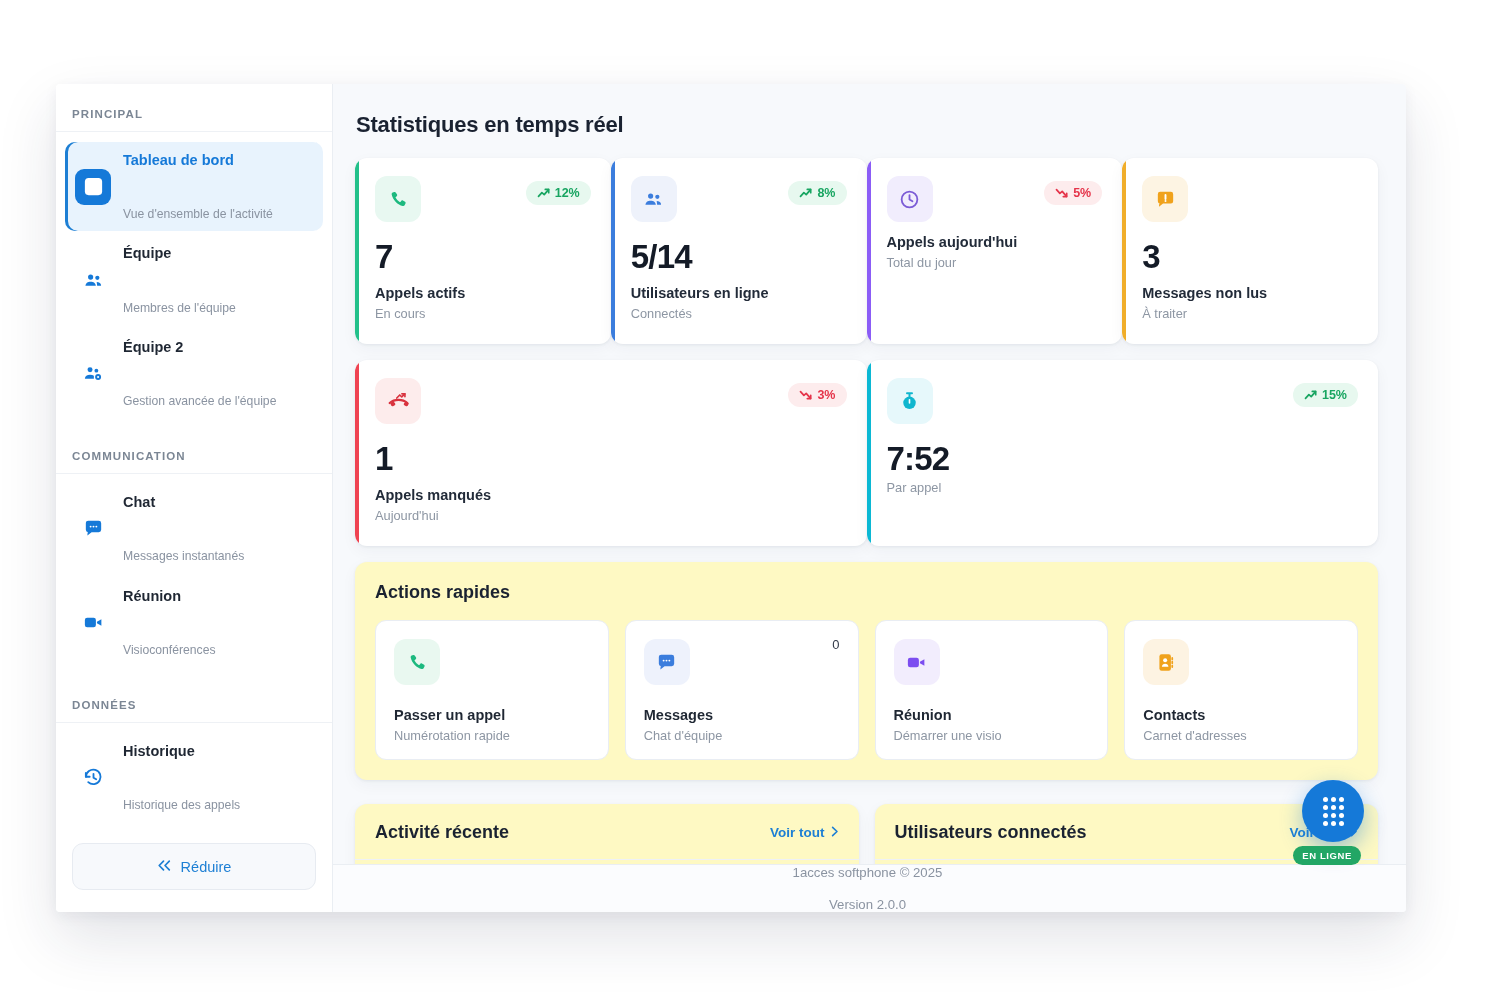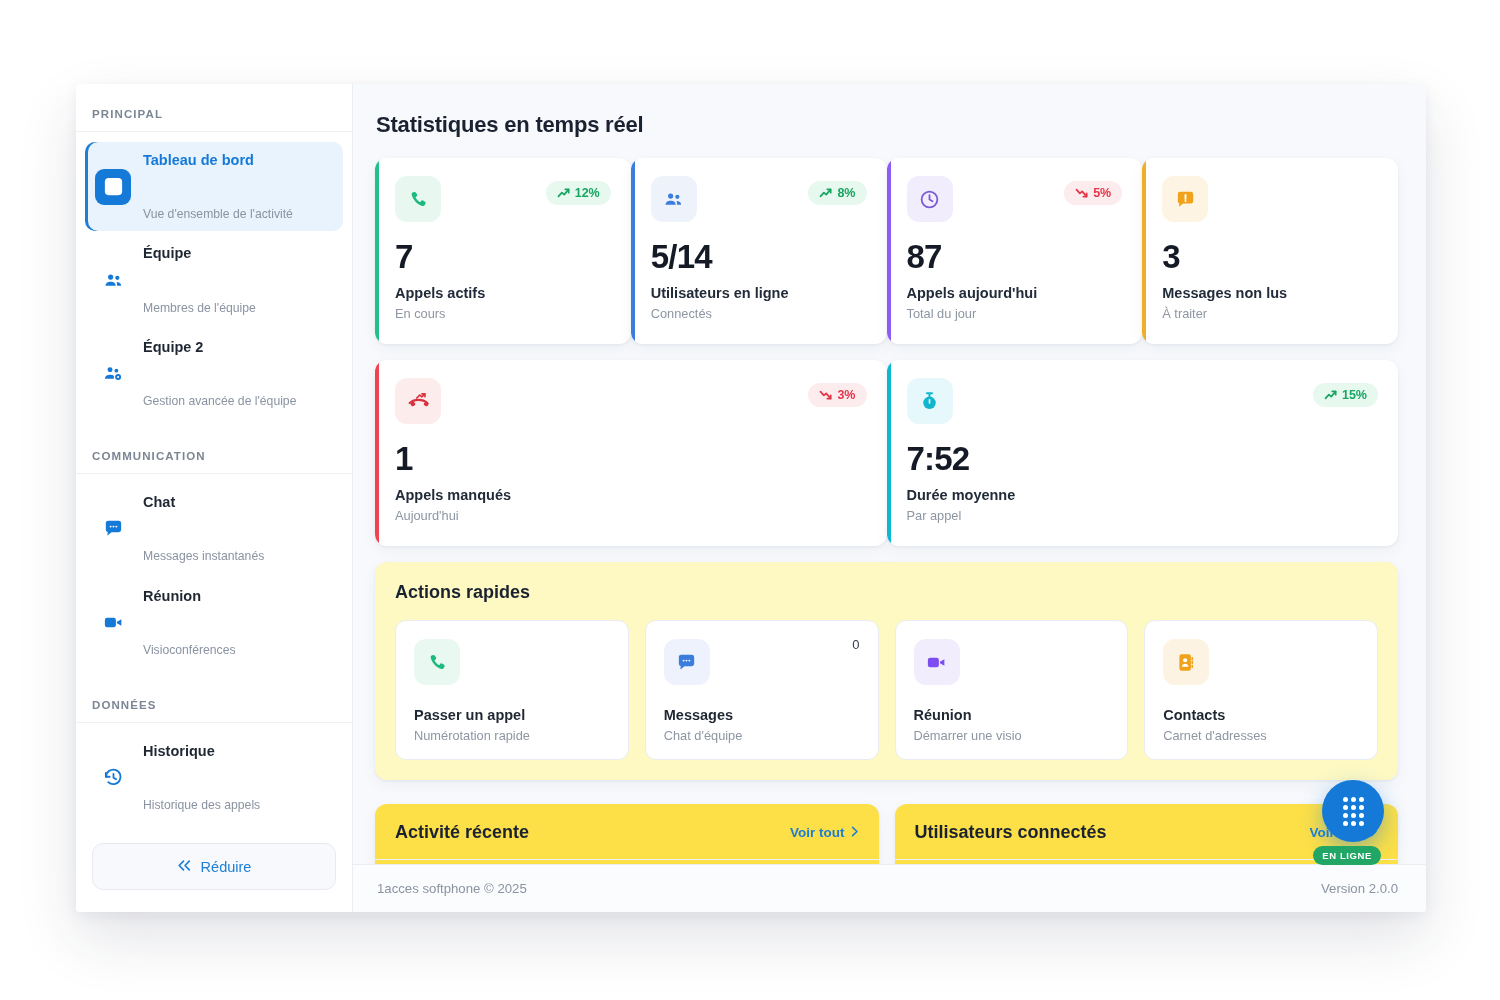--- a/index.html
+++ b/index.html
@@ -6,21 +6,21 @@
   html, body {
     width: 1500px; height: 1000px;
     background: #ffffff;
     font-family: "Liberation Sans", sans-serif;
     overflow: hidden;
   }
 
   
   #app-window {
     position: absolute;
-    left: 76px; top: 84px;
+    left: 56px; top: 84px;
     width: 1350px; height: 828px;
     background: #ffffff;
     border-radius: 4px;
     box-shadow: 0 26px 60px rgba(30,40,70,.13), 0 4px 14px rgba(30,40,70,.06);
     display: flex;
     overflow: hidden;
   }
 
   
   #sidebar {
@@ -129,42 +129,42 @@
     display: flex; align-items: center; justify-content: center;
     background: var(--icobg); margin-bottom: 22px;
   }
   .qa-badge { position: absolute; right: 18px; top: 16px; font-size: 13px; color: #333b49; }
   .qa-title { font-size: 14.5px; font-weight: 700; color: #1f2733; }
   .qa-sub { font-size: 12.8px; color: #8d96a3; margin-top: 5px; }
 
   
   .bottom-row { display: flex; gap: 16px; }
   .bpanel {
-    background: #fde047; border-radius: 12px; flex: 1;
+    background: #fef9c3; border-radius: 12px; flex: 1;
     box-shadow: 0 1px 3px rgba(25,40,70,.07), 0 5px 16px rgba(25,40,70,.045);
     overflow: hidden;
   }
   .bpanel-head {
     display: flex; align-items: center; justify-content: space-between;
     padding: 18px 20px 16px 20px; border-bottom: 1px solid #eef1f5;
   }
   .bpanel-title { font-size: 18px; font-weight: 700; color: #1a2231; }
   .see-all {
     font-size: 13.5px; font-weight: 700; color: #1d7fd4;
     cursor: pointer; display: inline-flex; align-items: flex-end; gap: 6px;
   }
   .bpanel-body { height: 60px; }
 
   
   #footer {
     height: 48px; flex-shrink: 0; background: #fbfcfe;
     border-top: 1px solid #eaeef3;
     display: flex; align-items: center; justify-content: space-between;
     padding: 0 28px 0 24px;
-    font-size: 13.2px; color: #8a93a1;
+    font-size: 13.2px; color: #8a93a1; flex-direction: column;
   }
 
   
   #dialpad-fab {
     position: absolute; right: 42px; bottom: 70px;
     width: 62px; height: 62px; border-radius: 50%;
     background: #1579d8; cursor: pointer;
     display: flex; align-items: center; justify-content: center;
     box-shadow: 0 8px 22px rgba(21,121,216,.42);
     z-index: 30;
@@ -356,21 +356,20 @@
                 </svg>
               </span>
               <span class="trend down">
                 <svg width="13" height="12" viewBox="0 0 12 12">
                   <path d="M1 2.6 4.4 6.4 6.7 4.4 11 9.4" fill="none" stroke="#e5344a" stroke-width="1.7" stroke-linecap="round" stroke-linejoin="round"></path>
                   <path d="M7.8 9.6H11.2V6.3" fill="none" stroke="#e5344a" stroke-width="1.7" stroke-linecap="round" stroke-linejoin="round"></path>
                 </svg>
                 <span>5%</span>
               </span>
             </div>
-            <div class="stat-value">87</div>
             <div class="stat-label">Appels aujourd'hui</div>
             <div class="stat-sub">Total du jour</div>
           </div>
           <div class="stat-card" style="--accent: #f0ad2a; flex: 1 1 0px;">
             <div class="stat-top">
               <span class="stat-ico" style="--icobg:#fdf4e3">
                 <svg width="23" height="23" viewBox="0 0 24 24">
                   <path d="M4 6.4A2.4 2.4 0 0 1 6.4 4h11.2A2.4 2.4 0 0 1 20 6.4v7.4a2.4 2.4 0 0 1-2.4 2.4H9.4L5.2 19.6l.3-3.4h.9A2.4 2.4 0 0 1 4 13.8z" fill="#f0a21c"></path>
                   <path d="M12 7.3v4.1" stroke="#fff" stroke-width="2" stroke-linecap="round"></path>
                   <circle cx="12" cy="13.6" r="1.05" fill="#fff"></circle>
@@ -418,21 +417,20 @@
               </span>
               <span class="trend up">
                 <svg width="13" height="12" viewBox="0 0 12 12">
                   <path d="M1 9.4 4.4 5.6 6.7 7.6 11 2.6" fill="none" stroke="#18a561" stroke-width="1.7" stroke-linecap="round" stroke-linejoin="round"></path>
                   <path d="M7.8 2.4H11.2v3.3" fill="none" stroke="#18a561" stroke-width="1.7" stroke-linecap="round" stroke-linejoin="round"></path>
                 </svg>
                 <span>15%</span>
               </span>
             </div>
             <div class="stat-value">7:52</div>
-            <div class="stat-label">Durée moyenne</div>
             <div class="stat-sub">Par appel</div>
           </div>
         </div>
 
       <div class="panel">
         <div class="panel-title">Actions rapides</div>
         <div class="qa-grid" id="qa-grid">
             <div class="qa-card">
               <span class="qa-ico" style="--icobg:#e9f8f0">
                 <svg width="23" height="23" viewBox="0 0 24 24">

